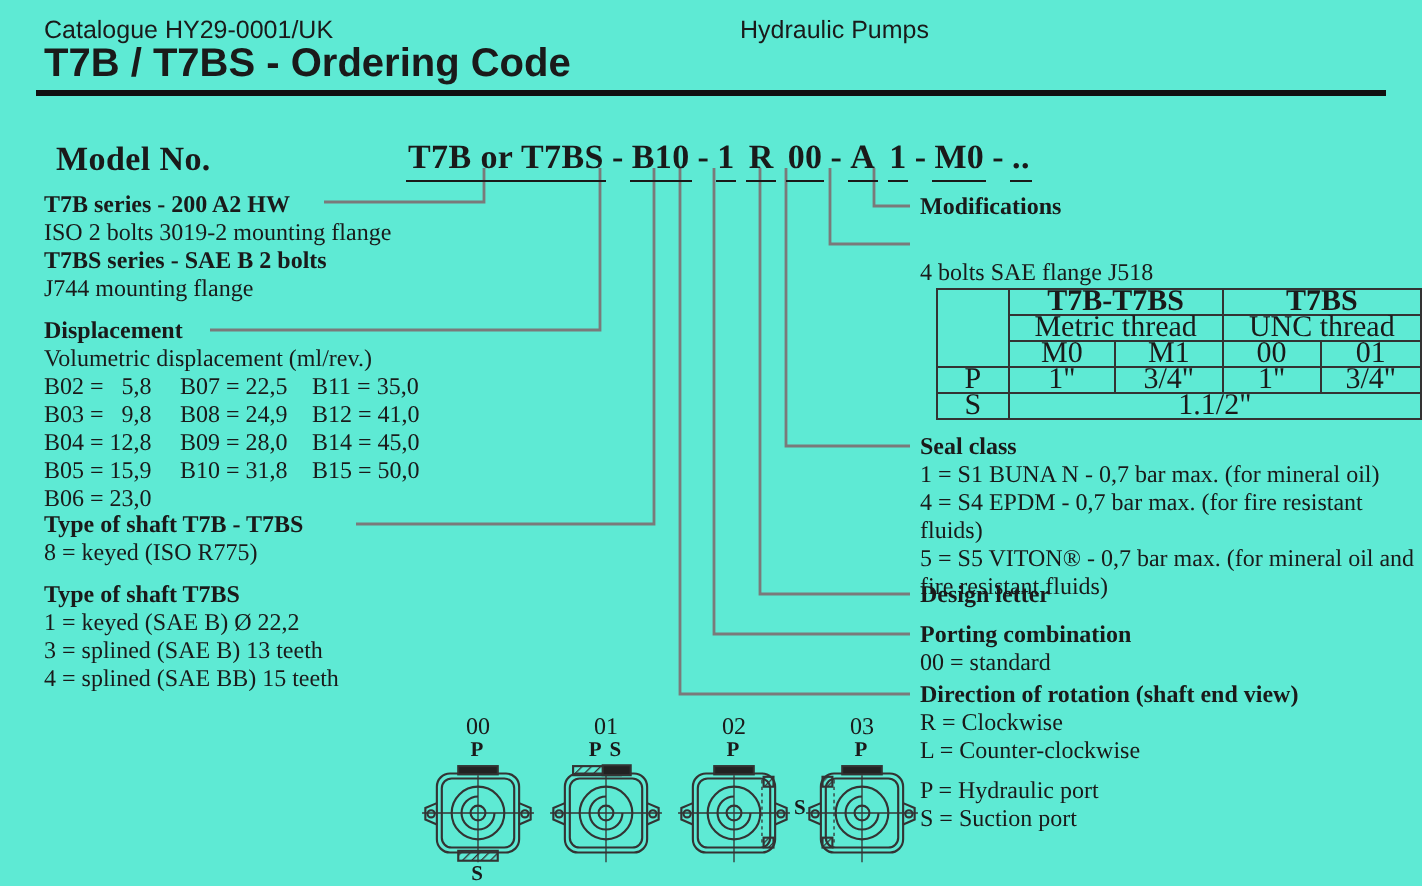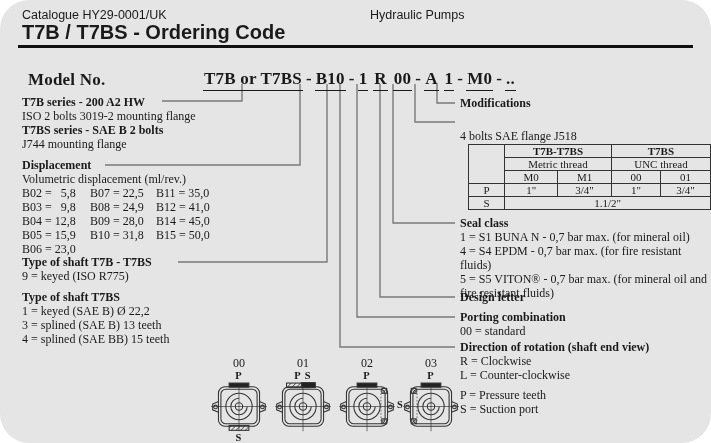--- a/index.html
+++ b/index.html
@@ -1,29 +1,29 @@
 <!DOCTYPE html>
 <html><head>
 <meta charset="utf-8">
 <style>
   html,body{margin:0;padding:0;background:#fff;}
-  .page{position:relative;width:711px;height:443px;background:#e5e5e5;overflow:hidden;
-        font-family:"Liberation Serif",serif;color:#1a1a1a;border-radius:29px;}
+  .page{position:relative;width:711px;height:443px;background:#5eead4;overflow:hidden;
+        font-family:"Liberation Serif",serif;color:#1a1a1a;}
   .sans{font-family:"Liberation Sans",sans-serif;}
   .abs{position:absolute;}
   .b{font-weight:bold;}
   .t12{font-size:12px;line-height:14px;}
   .hdr-small{font-size:12.5px;line-height:15px;}
   .hdr-big{font-size:20px;line-height:18px;font-weight:bold;}
   .rule{background:#111;}
   .code{font-size:17px;font-weight:bold;letter-spacing:0.2px;}
   .seg{border-bottom:1.4px solid #1a1a1a;padding:0 1px 1px 1px;display:inline-block;}
   .dash{margin:0 3px;display:inline-block;}
   .gap{display:inline-block;width:5px;}
-  .mtable{border-collapse:collapse;font-family:"Liberation Serif",serif;font-size:11px;}
+  .mtable{border-collapse:collapse;font-family:"Liberation Serif",serif;font-size:15px;}
   .mtable td{border:1px solid #333;text-align:center;padding:0 2px;height:12px;line-height:12px;}
   .dgitem{width:58px;text-align:center;}
   .dglabel{font-size:12px;line-height:13px;}
   .dgport{font-size:10.5px;font-weight:bold;line-height:11px;letter-spacing:1px;}
   svg.pump{display:block;margin:0 auto;}
 </style>
 </head>
 <body>
 
 <div class="page">
@@ -85,21 +85,21 @@
     </div>
     <div style="width:86px">
       <div>B11 = 35,0</div>
       <div>B12 = 41,0</div>
       <div>B14 = 45,0</div>
       <div>B15 = 50,0</div>
     </div>
   </div>
 
   <div class="abs t12 b" style="left:22px;top:255px">Type of shaft T7B - T7BS</div>
-  <div class="abs t12" style="left:22px;top:269px">9 = keyed (ISO R775)</div>
+  <div class="abs t12" style="left:22px;top:269px">8 = keyed (ISO R775)</div>
 
   <div class="abs t12 b" style="left:22px;top:290px">Type of shaft T7BS</div>
   <div class="abs t12" style="left:22px;top:304px">
     <div>1 = keyed (SAE B) Ø 22,2</div>
     <div>3 = splined (SAE B) 13 teeth</div>
     <div>4 = splined (SAE BB) 15 teeth</div>
   </div>
 
   <div class="abs t12 b" style="left:460px;top:96px">Modifications</div>
 
@@ -148,21 +148,21 @@
   <div class="abs t12 b" style="left:460px;top:310px">Porting combination</div>
   <div class="abs t12" style="left:460px;top:324px">00 = standard</div>
 
   <div class="abs t12 b" style="left:460px;top:340px">Direction of rotation (shaft end view)</div>
   <div class="abs t12" style="left:460px;top:354px">
     <div>R = Clockwise</div>
     <div>L = Counter-clockwise</div>
   </div>
 
   <div class="abs t12" style="left:460px;top:388px">
-    <div>P = Pressure teeth</div>
+    <div>P = Hydraulic port</div>
     <div>S = Suction port</div>
   </div>
 
   <div class="abs" style="left:210px;top:357px;display:flex;gap:6px">
 
     <div class="dgitem">
       <div class="dglabel">00</div>
       <div class="dgport">P</div>
       <svg class="pump" width="58" height="51" viewBox="0 0 70 62">
         <g fill="none" stroke="#333" stroke-width="1.3">

